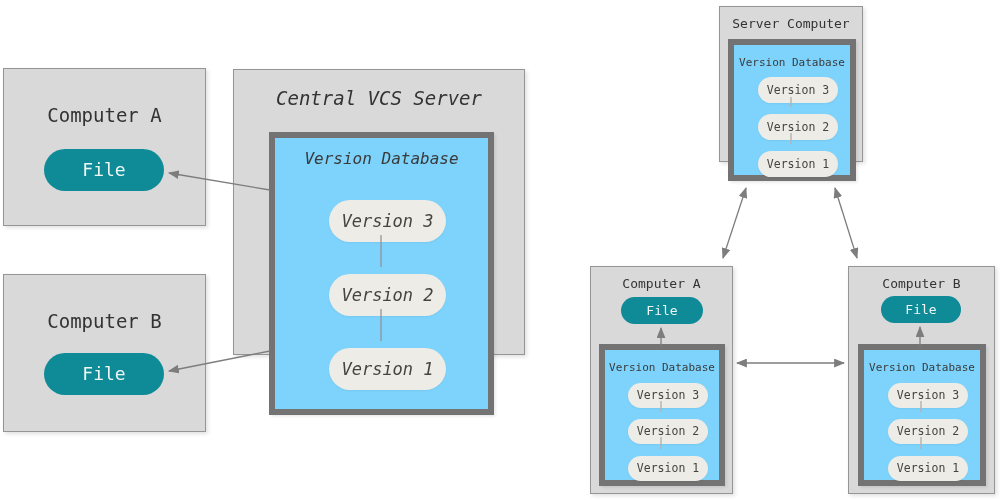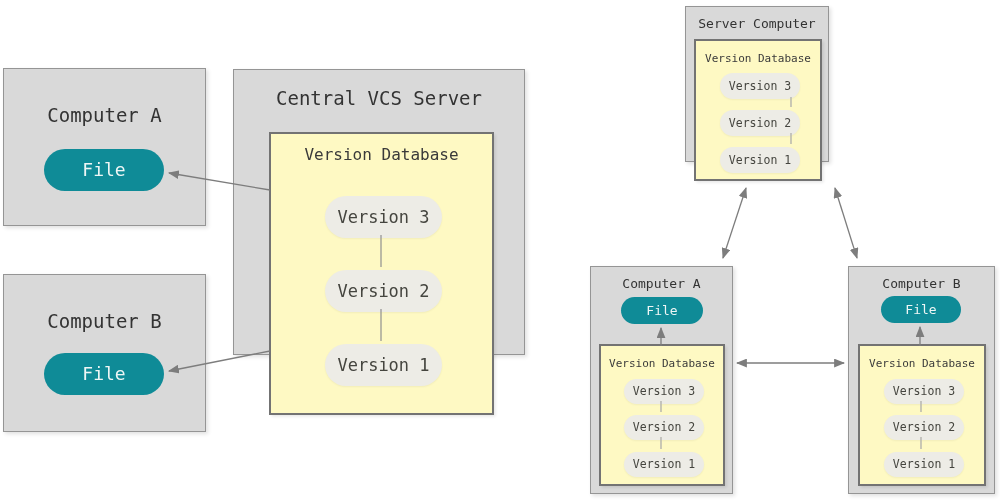--- a/index.html
+++ b/index.html
@@ -13,22 +13,22 @@
   }
   .gbox {
     position: absolute;
     background: #d9d9d9;
     border: 1.5px solid #959595;
     box-sizing: border-box;
     box-shadow: 2px 2px 4px rgba(0,0,0,0.12);
   }
   .wbox {
     position: absolute;
-    background: #fef9c3;
-    border: 2px solid #737373;
+    background: #7dd3fc;
+    border: 6px solid #737373;
     box-sizing: border-box;
     box-shadow: 1.5px 1.5px 3px rgba(0,0,0,0.10);
   }
   .bt {
     position: absolute;
     left: 0; right: 0;
     text-align: center;
     color: #333333;
     white-space: nowrap;
   }
@@ -75,31 +75,31 @@
   <div class="gbox" style="left:3px; top:68px; width:203px; height:158px;">
     <div class="bt" style="top:34px; font-size:19px; line-height:24px;">Computer A</div>
     <div class="pill file" style="left:40px; top:80px; width:120px; height:42px; line-height:42px; font-size:18px;">File</div>
   </div>
 
   <div class="gbox" style="left:3px; top:274px; width:203px; height:158px;">
     <div class="bt" style="top:34px; font-size:19px; line-height:24px;">Computer B</div>
     <div class="pill file" style="left:40px; top:78px; width:120px; height:42px; line-height:42px; font-size:18px;">File</div>
   </div>
 
-  <div class="gbox" style="left:233px; top:69px; width:292px; height:286px;">
+  <div class="gbox" style="left:233px; top:69px; width:292px; height:286px;font-style:italic;">
     <div class="bt" style="top:16px; font-size:19px; line-height:24px;">Central VCS Server</div>
     <div class="wbox" style="left:35px; top:62px; width:225px; height:283px;">
       <div class="dbt" style="top:11px; font-size:16px; line-height:20px;">Version Database</div>
       <div class="pill ver" style="left:54px; top:62px; width:117px; height:42px; line-height:42px; font-size:17px;">Version 3</div>
       <div class="pill ver" style="left:54px; top:136px; width:117px; height:42px; line-height:42px; font-size:17px;">Version 2</div>
       <div class="pill ver" style="left:54px; top:210px; width:117px; height:42px; line-height:42px; font-size:17px;">Version 1</div>
     </div>
   </div>
 
-  <div class="gbox" style="left:685px; top:6px; width:144px; height:156px;">
+  <div class="gbox" style="left:719px; top:6px; width:144px; height:156px;">
     <div class="bt" style="top:8px; font-size:13px; line-height:17px;">Server Computer</div>
     <div class="wbox" style="left:8px; top:32px; width:128px; height:142px;">
       <div class="dbt" style="top:11px; font-size:11px; line-height:14px;">Version Database</div>
       <div class="pill ver" style="left:24px; top:32px; width:80px; height:26px; line-height:26px; font-size:11.5px;">Version 3</div>
       <div class="pill ver" style="left:24px; top:69px; width:80px; height:26px; line-height:26px; font-size:11.5px;">Version 2</div>
       <div class="pill ver" style="left:24px; top:106px; width:80px; height:26px; line-height:26px; font-size:11.5px;">Version 1</div>
     </div>
   </div>
 
   <div class="gbox" style="left:590px; top:266px; width:143px; height:228px;">

